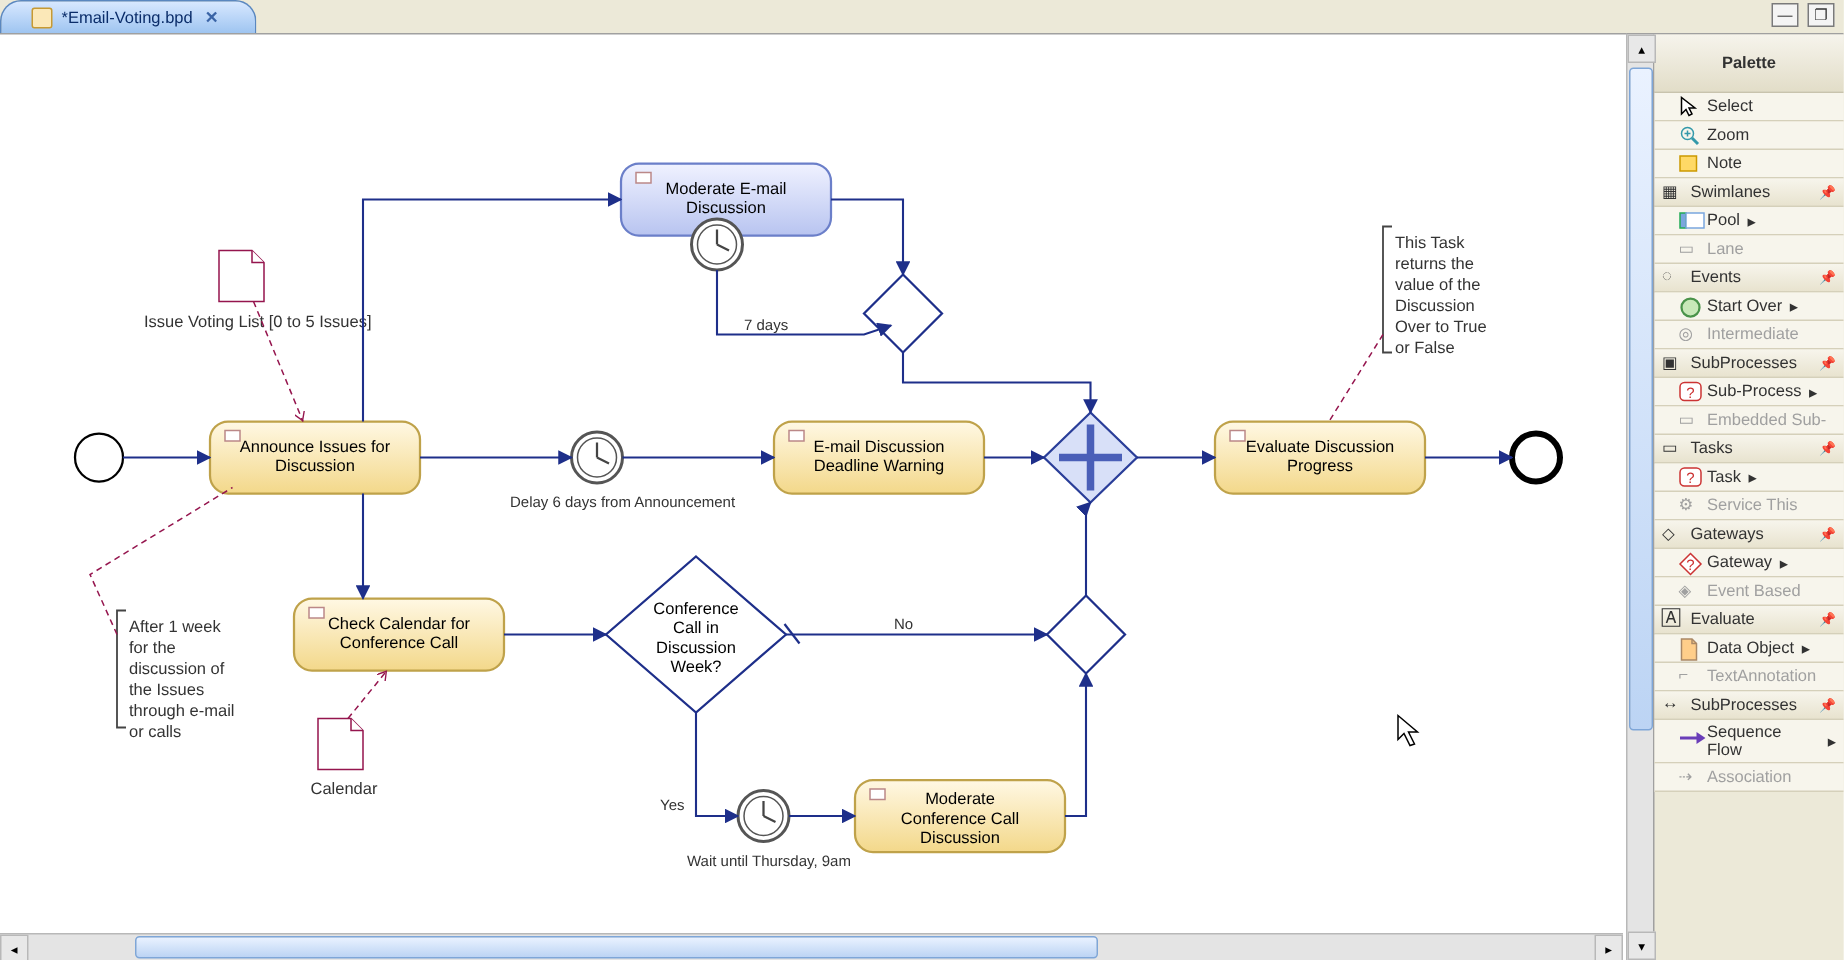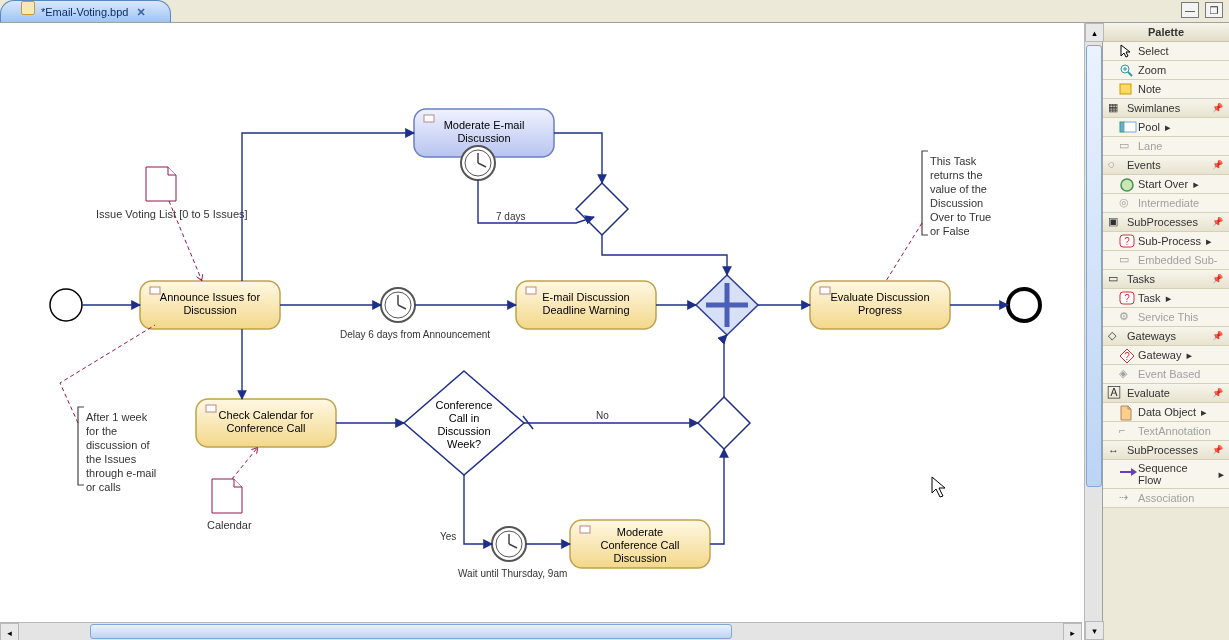--- a/index.html
+++ b/index.html
@@ -10,21 +10,21 @@
   
   .tab-bar {
     position: relative; width: 100%; height: 22px; background: #ece9d8;
   }
   .tab {
     position: absolute; top: 0; left: 0; height: 22px; line-height: 22px;
     padding: 0 24px 0 20px;
     background: linear-gradient(#d8e8ff, #9cc3f0);
     border: 1px solid #5a87bf; border-bottom: none;
     border-radius: 14px 14px 0 0; color: #0b2d6a;
-    display: flex; align-items: flex-start; gap: 4px;
+    display: flex; align-items: center; gap: 4px;
   }
   .tab .doc-ico {
     width: 12px; height: 12px; background: #fbe8b8; border: 1px solid #c79a32;
     border-radius: 2px; display: inline-block; margin-right: 2px;
   }
   .tab .close {
     font-weight: bold; color: #3a64a6; cursor: pointer; margin-left: 4px;
   }
   .window-controls {
     position: absolute; top: 2px; right: 6px; display: flex; gap: 6px;
@@ -60,21 +60,21 @@
     display:flex; align-items:center; justify-content:center; font-size:9px;
   }
   .vscroll .btn.up { top: 0; }
   .vscroll .btn.dn { bottom: 0; }
   .palette {
     width: 126px; background: #ece9d8; border-left: 1px solid #a0a0a0;
     border-top: 1px solid #a0a0a0;
     display: flex; flex-direction: column; font-size: 11px; color: #323232;
   }
   .palette-title {
-    text-align: center; font-weight: bold; padding: 3px 0;
+    text-align: center; font-weight: bold; padding: 13px 0;
     background: linear-gradient(#f6f4ec, #e2ddc8);
     border-bottom: 1px solid #c8c3ad;
   }
   .drawer-hdr, .palette-item {
     display: flex; align-items: center; gap: 5px;
     padding: 2px 5px; border-bottom: 1px solid #d5d0ba; cursor: pointer;
     background: linear-gradient(#f7f5ec, #e8e3cf);
   }
   .palette-item { background: #f7f5ec; padding-left: 16px; }
   .palette-item.disabled { color: #a0a0a0; }

